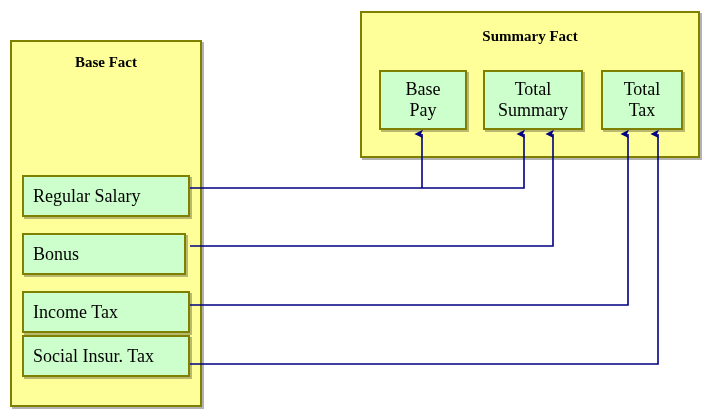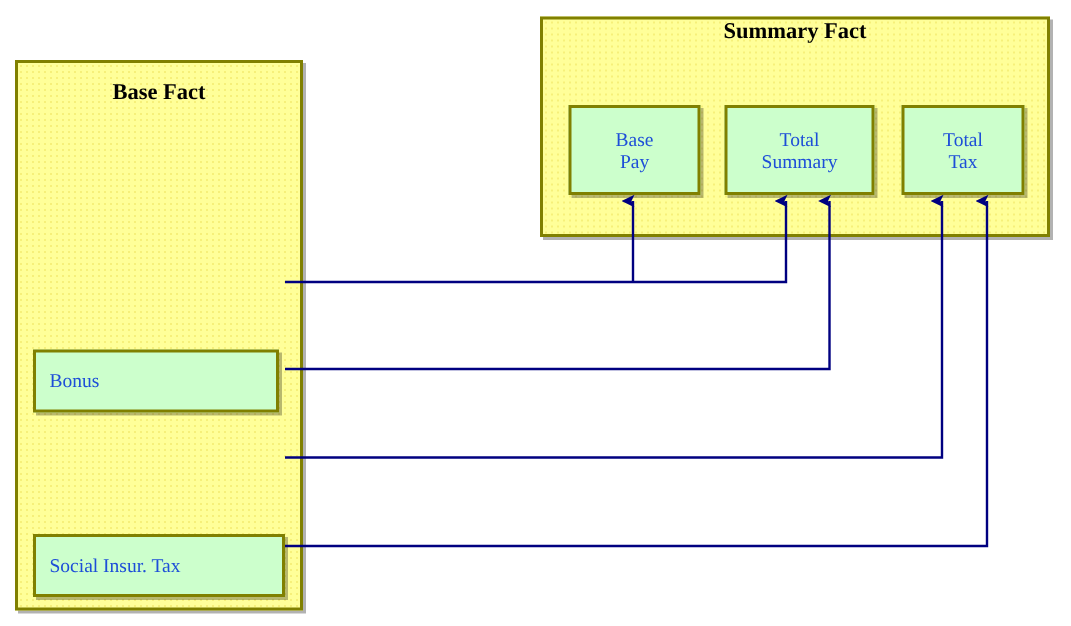--- a/index.html
+++ b/index.html
@@ -36,22 +36,22 @@
     font-size: 15px;
     color: #000000;
     letter-spacing: 0px;
   }
   .field-box {
     position: absolute;
     background-color: #ccffcc;
     border: 2px solid #808000;
     box-sizing: border-box;
     box-shadow: 2px 2px 0 rgba(0,0,0,0.28);
-    color: #1d4ed8;
-    font-size: 13px;
+    color: #000000;
+    font-size: 18px;
   }
   .field-box.left {
     display: flex;
     align-items: center;
     justify-content: flex-start;
     padding-left: 9px;
   }
   .field-box.center {
     display: flex;
     flex-direction: column;
@@ -74,32 +74,38 @@
 </style>
 </head>
 <body>
 
 <div id="canvas">
 
   <div class="group-box" id="group-base-fact" style="left: 10px; top: 40px; width: 192px; height: 367px;">
     <div class="group-title" style="top: 12px;">Base Fact</div>
   </div>
 
+  <div class="field-box left" id="field-regular-salary" style="left: 22px; top: 175px; width: 168px; height: 42px;">
+    <span class="field-line">Regular Salary</span>
+  </div>
 
   <div class="field-box left" id="field-bonus" style="left: 22px; top: 233px; width: 164px; height: 42px;">
     <span class="field-line">Bonus</span>
   </div>
 
+  <div class="field-box left" id="field-income-tax" style="left: 22px; top: 291px; width: 168px; height: 42px;">
+    <span class="field-line">Income Tax</span>
+  </div>
 
-  <div class="field-box left" id="field-social-insurance-tax" style="left: 22px; top: 356px; width: 168px; height: 42px;">
+  <div class="field-box left" id="field-social-insurance-tax" style="left: 22px; top: 335px; width: 168px; height: 42px;">
     <span class="field-line">Social Insur. Tax</span>
   </div>
 
   <div class="group-box" id="group-summary-fact" style="left: 360px; top: 11px; width: 340px; height: 147px;">
-    <div class="group-title" style="top: 0;">Summary Fact</div>
+    <div class="group-title" style="top: 15px;">Summary Fact</div>
   </div>
 
   <div class="field-box center" id="field-base-pay" style="left: 379px; top: 70px; width: 88px; height: 60px;">
     <span class="field-line">Base</span>
     <span class="field-line">Pay</span>
   </div>
 
   <div class="field-box center" id="field-total-earnings" style="left: 483px; top: 70px; width: 100px; height: 60px;">
     <span class="field-line">Total</span>
     <span class="field-line">Summary</span>

